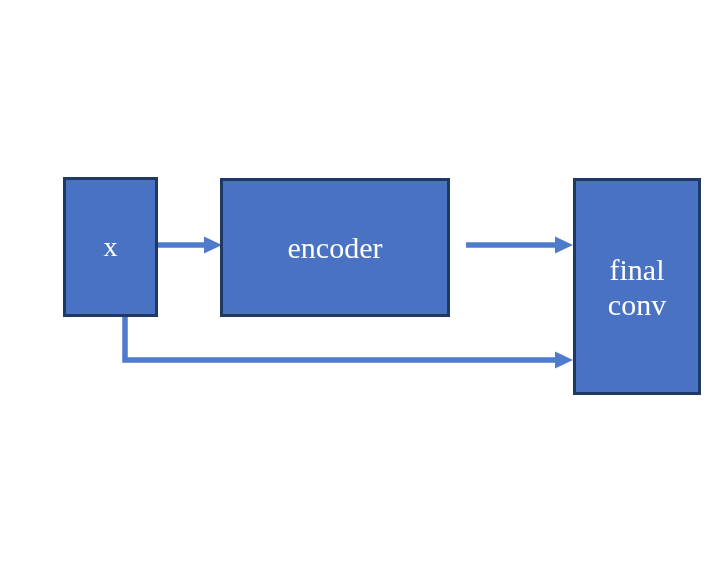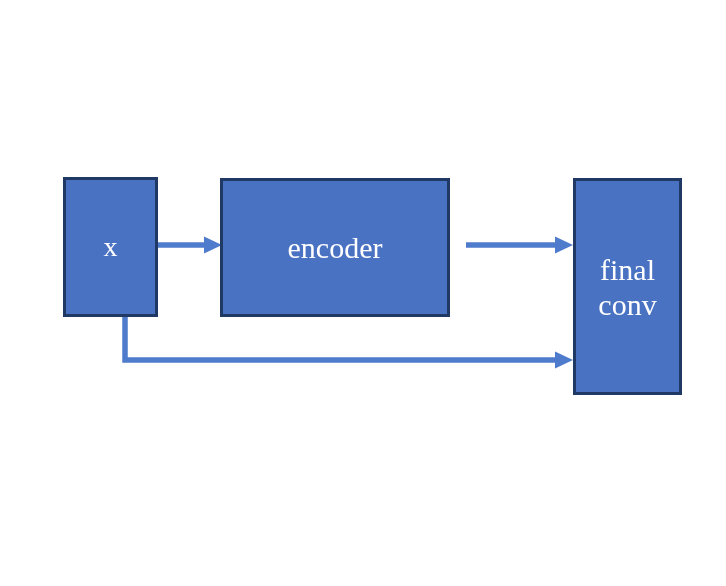--- a/index.html
+++ b/index.html
@@ -44,21 +44,21 @@
   .node-encoder {
     left: 220px;
     top: 178px;
     width: 230px;
     height: 139px;
     font-size: 30px;
   }
   .node-final-conv {
     left: 573px;
     top: 178px;
-    width: 109px;
+    width: 128px;
     height: 217px;
     font-size: 30px;
     line-height: 35px;
   }
   .node-label {
     white-space: pre-line;
   }
   .arrow-shaft {
     stroke-width: 5.5;
     fill: none;

